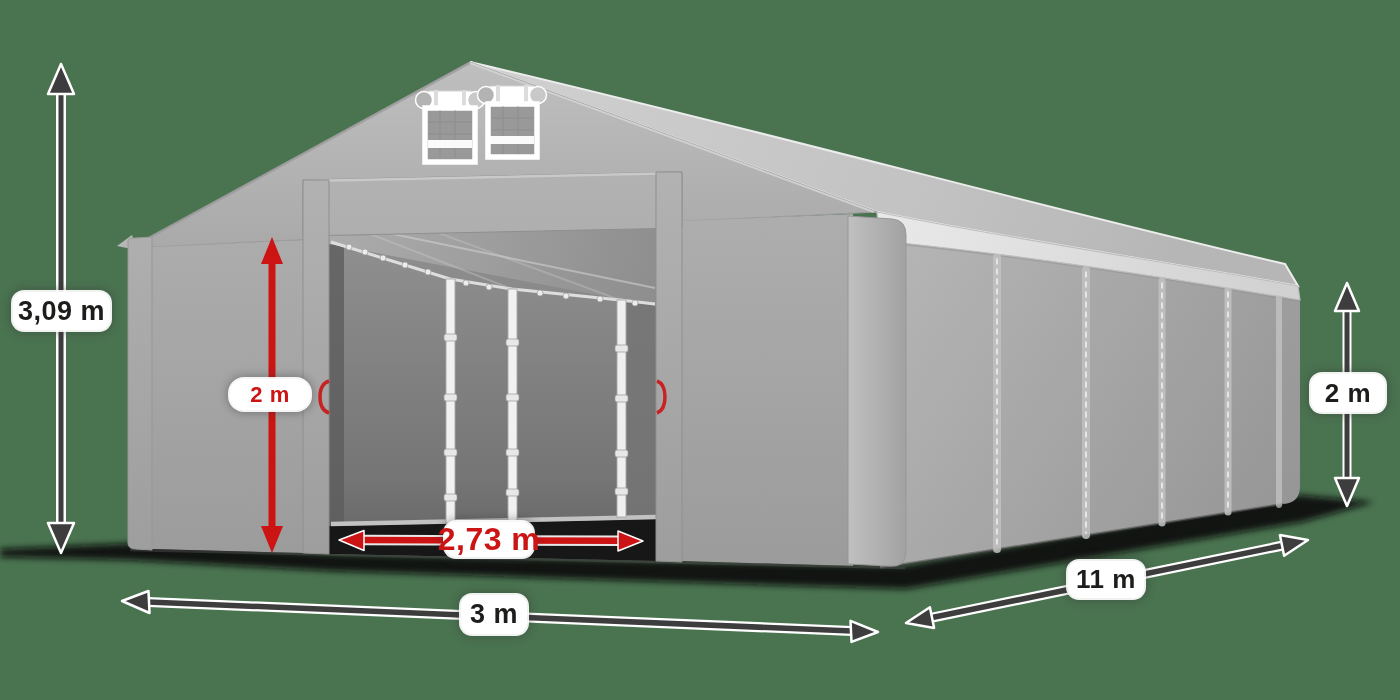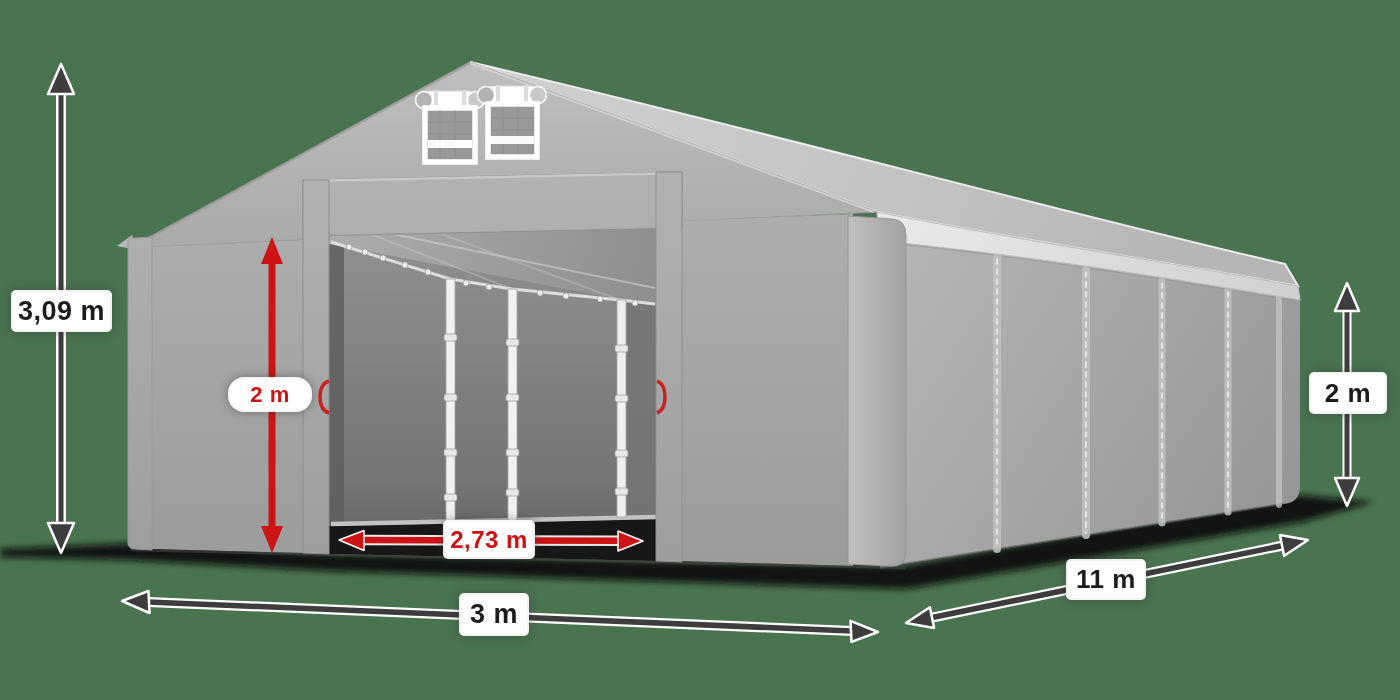--- a/index.html
+++ b/index.html
@@ -8,27 +8,27 @@
     --arrow_dark:#3d3d3d;
     --label_text_dark:#1d1d1b;
     --label_bg:#ffffff;
   }
   html,body{margin:0;padding:0;}
   body{width:1400px;height:700px;overflow:hidden;font-family:"Liberation Sans","DejaVu Sans",sans-serif;}
   .stage{position:relative;width:1400px;height:700px;background:var(--background);}
   .stage svg{position:absolute;left:0;top:0;}
   .pill{
     position:absolute;display:flex;align-items:center;justify-content:center;
-    background:var(--label_bg);border-radius:3px;font-weight:bold;letter-spacing:.5px;
+    background:var(--label_bg);border-radius:11px;font-weight:bold;letter-spacing:.5px;
     color:var(--label_text_dark);
     box-shadow:0 0 0 2px rgba(255,255,255,.92),0 0 9px 3px rgba(50,50,50,.38);
     white-space:nowrap;
   }
   .pill.red{color:var(--accent_red);}
-  .f27{font-size:27px;} .f26{font-size:26px;} .f24{font-size:24px;} .f22{font-size:22px;}
+  .f27{font-size:27px;} .f26{font-size:26px;} .f24{font-size:32px;} .f22{font-size:22px;}
 </style>
 </head>
 <body>
 
 <div class="stage">
 
 <svg width="1400" height="700" viewBox="0 0 1400 700">
   <defs>
     <filter id="soft" x="-20%" y="-20%" width="140%" height="140%">
           <feGaussianBlur stdDeviation="3"></feGaussianBlur>

